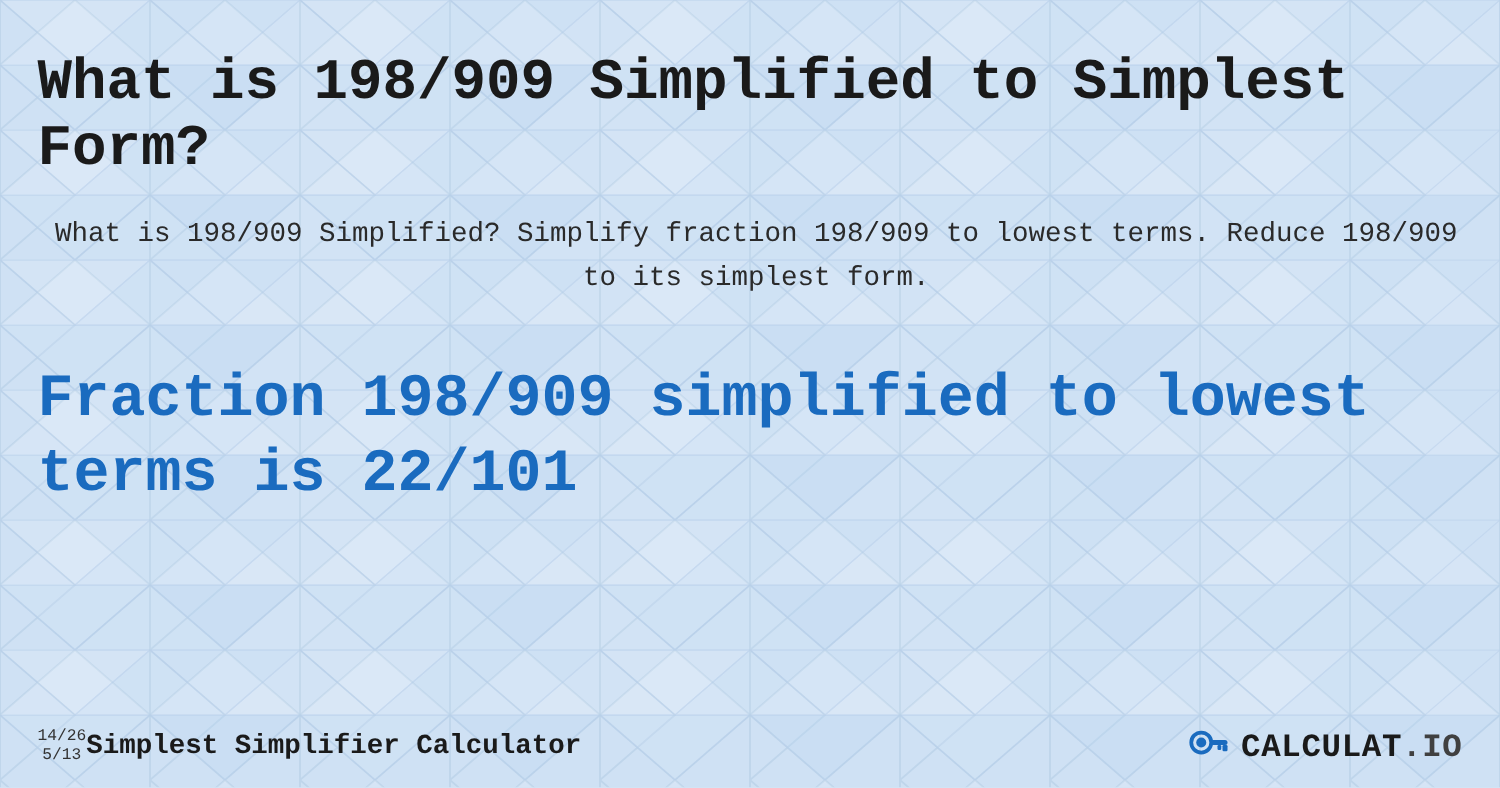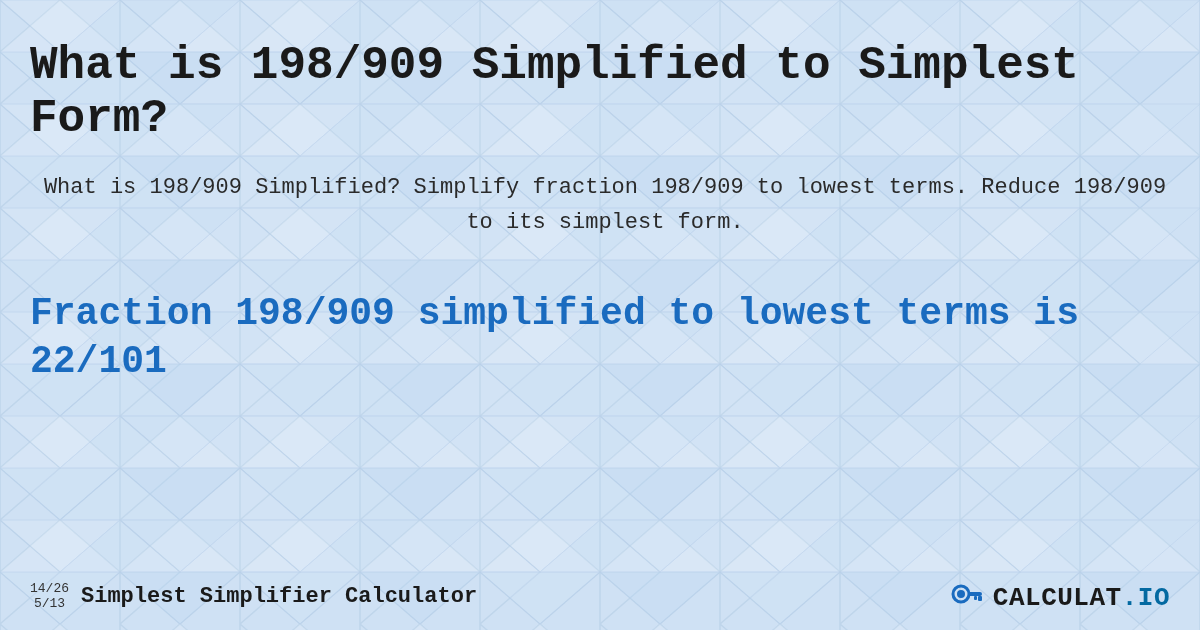--- a/index.html
+++ b/index.html
@@ -58,34 +58,34 @@
       margin-bottom: 40px;
       font-weight: 400;
       text-align: center;
     }
 
     .result-section {
       margin-top: 10px;
     }
 
     .result-text {
-      font-size: 38px;
+      font-size: 48px;
       font-weight: 900;
       color: #1a6bbf;
       line-height: 1.25;
       font-family: 'Courier New', Courier, monospace;
     }
 
     .footer {
       position: absolute;
       bottom: 18px;
       left: 30px;
       display: flex;
       align-items: center;
-      gap: 12px;
+      gap: 0;
     }
 
     .fraction-stack {
       display: flex;
       flex-direction: column;
       align-items: center;
       font-size: 13px;
       color: #333;
       font-family: 'Courier New', Courier, monospace;
       line-height: 1.2;
@@ -118,21 +118,21 @@
 
     .logo-text {
       font-size: 26px;
       font-weight: 700;
       color: #1a1a1a;
       font-family: 'Courier New', Courier, monospace;
       letter-spacing: 0.5px;
     }
 
     .logo-text .dot-io {
-      color: #0369a1;
+      color: #404040;
     }
   </style>
 </head>
 <body>
 
 <div class="bg-pattern">
   <svg viewBox="0 0 1200 630" preserveAspectRatio="xMidYMid slice" xmlns="http://www.w3.org/2000/svg">
     <defs>
       <pattern id="diamond-pattern" x="0" y="0" width="120" height="104" patternUnits="userSpaceOnUse">
 

